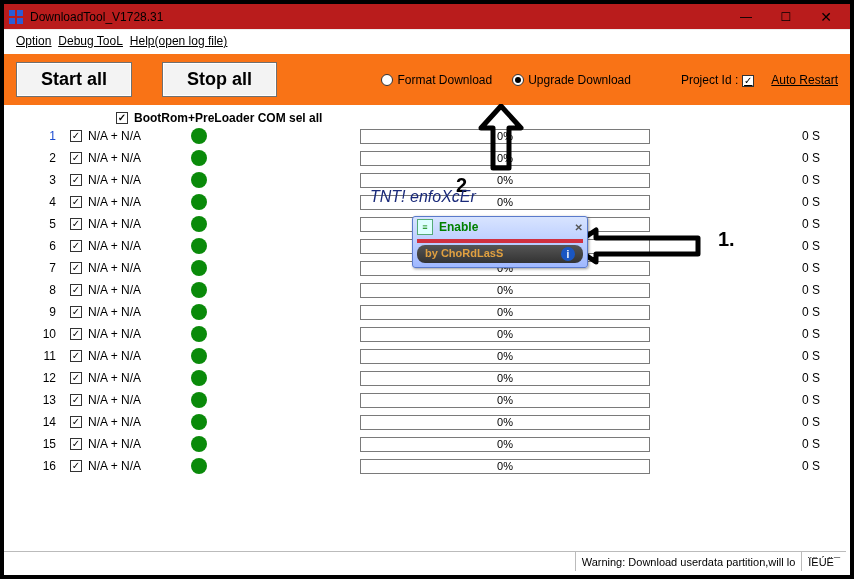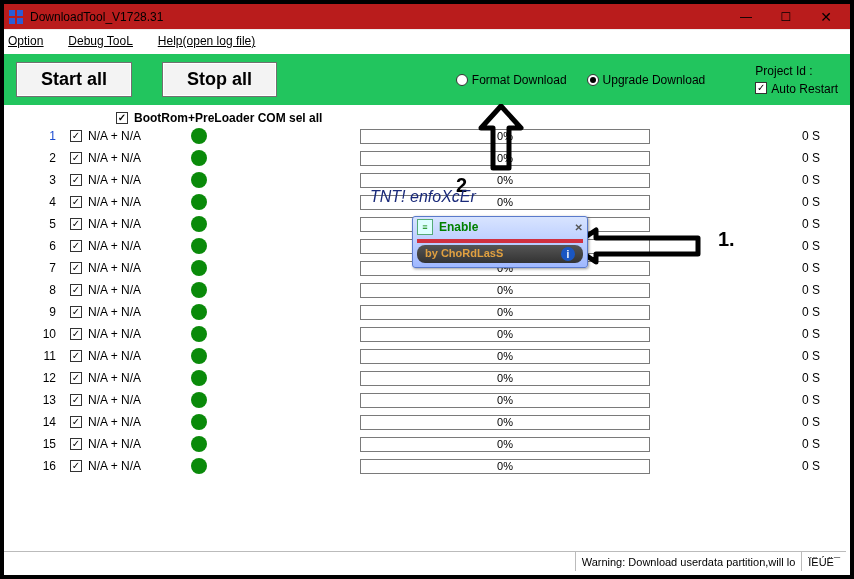--- a/index.html
+++ b/index.html
@@ -32,49 +32,49 @@
   .titlebar .spacer { flex: 1 1 auto; }
   .win-btn {
     width: 40px; height: 24px;
     display: inline-flex; align-items: center; justify-content: center;
     font-size: 12px;
     cursor: default;
   }
   .win-btn.close { font-size: 14px; }
   .menubar {
     display: flex;
-    gap: 25px;
-    padding: 4px 10px 6px 4px;
+    gap: 7px;
+    padding: 4px 10px 6px 12px;
   }
   .menubar .mitem { text-decoration: underline; text-underline-offset: 1px; cursor: default; }
   .menubar .u { text-decoration: underline; }
   .toolbar {
-    background: #22c55e;
+    background: #f97316;
     padding: 8px 12px;
     display: flex;
     align-items: center;
     gap: 30px;
   }
   .bigbtn {
     background: #f3f3f3;
     border: 1px solid #707070;
     box-shadow: inset 0 0 0 1px #fff;
     padding: 6px 24px;
     font-size: 18px;
     font-weight: 700;
     cursor: default;
   }
   .radio-group { display: flex; align-items: flex-start; gap: 20px; margin-left: auto; }
   .radio-item { display: flex; align-items: center; gap: 4px; }
   .radio { width: 12px; height: 12px; border: 1px solid #333; border-radius: 50%; display: inline-flex; align-items:center; justify-content:center; background:#fff;}
   .radio.selected::after { content:''; width:6px; height:6px; border-radius:50%; background:#000; display:block;}
-  .right-panel { display:flex; flex-direction:column; gap:4px; margin-left:20px;}
+  .right-panel { display:flex; gap:4px; margin-left:20px;}
   .chk { width:12px; height:12px; border:1px solid #333; display:inline-flex; align-items:center; justify-content:center; background:#fff; font-size:10px; line-height:1;}
   .chk.checked::after { content:'✓'; color:#000; font-size:10px; }
-  .chk-row { display:flex; align-items:flex-start; gap:4px;}
+  .chk-row { display:flex; align-items:flex-end; gap:17px;text-decoration:underline;}
   .content { padding: 6px 20px 0 20px; }
   .selall-row { display:flex; align-items:center; gap:6px; margin-left: 92px; font-weight:700; margin-bottom:0;}
   .row { display:flex; align-items:center; height:22px; gap:6px;}
   .row .num { width:40px; text-align:right; padding-right:8px;}
   .row .num.first { color:#1a4bd0; }
   .row .dev { width:80px; }
   .row .dot { width:50px; display:flex; justify-content:center; }
   .dot .circle { width:16px; height:16px; border-radius:50%; background:#0a8a0a; }
   .row .bar { flex: 0 0 290px; margin-left: 130px; border:1px solid #7a7a7a; height:15px; position:relative; background:#fff;}
   .row .bar .pct { position:absolute; left:50%; top:50%; transform:translate(-50%,-50%); font-size:11px;}

